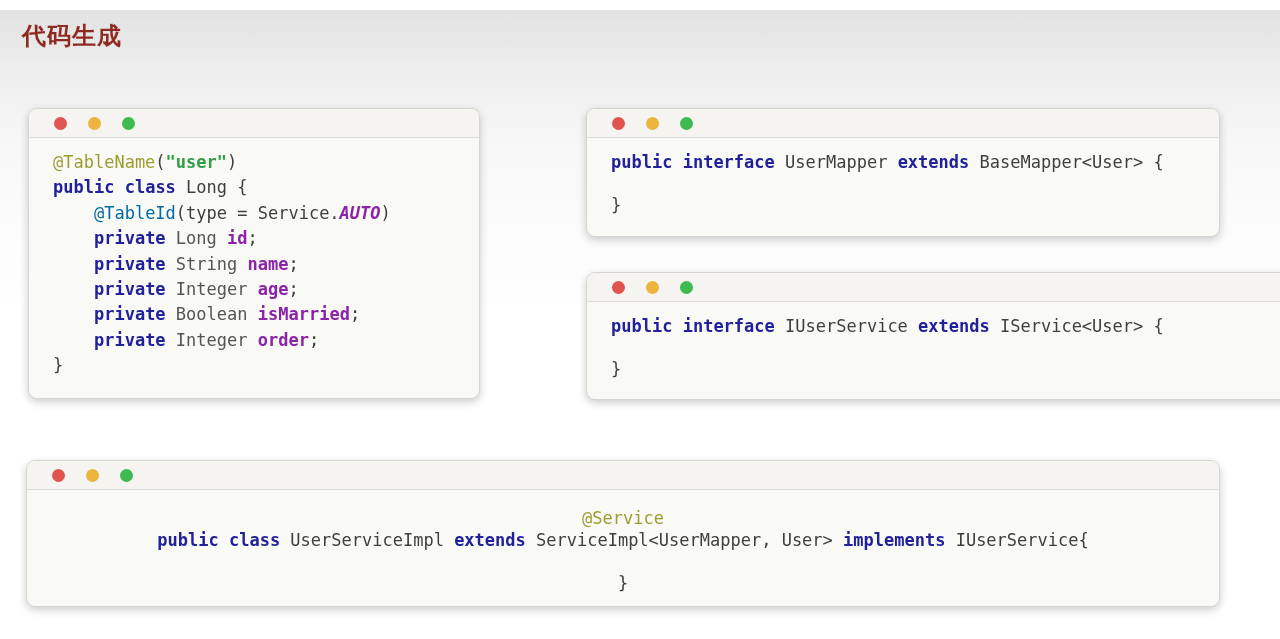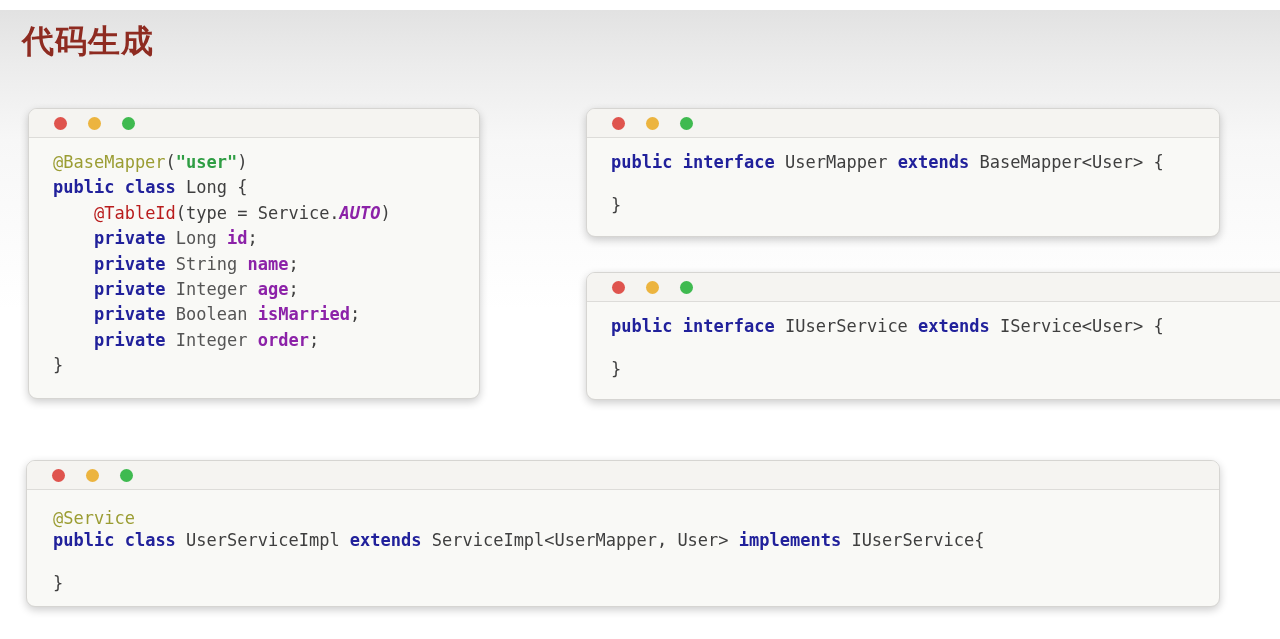--- a/index.html
+++ b/index.html
@@ -6,21 +6,21 @@
   body{
     width:1280px;height:639px;position:relative;overflow:hidden;
     font-family:"Liberation Sans",sans-serif;
     background:linear-gradient(180deg,
       #ffffff 0px,#ffffff 10px,
       #e2e2e2 10px,#ececec 65px,
       #f7f7f7 140px,#ffffff 310px,#ffffff 100%);
   }
   .page-title{
     position:absolute;left:22px;top:20px;
-    font-size:32px;font-weight:bold;letter-spacing:1px;
+    font-size:24px;font-weight:bold;letter-spacing:1px;
   }
   .window{
     position:absolute;box-sizing:border-box;
     background:#f9f9f6;
     border:1px solid #d6d5d2;
     border-radius:9px;
     box-shadow:0 3px 8px rgba(0,0,0,0.20);
     overflow:hidden;
   }
   .window-header{
@@ -29,38 +29,38 @@
   }
   .dot{width:13px;height:13px;border-radius:50%;flex:0 0 auto;}
   .code-body{
     font-family:"DejaVu Sans Mono","Liberation Mono",monospace;
     font-size:17px;color:#3f3f3f;
     padding:12px 24px;
   }
   .code-line{white-space:pre;line-height:25.4px;}
   .compact .code-body{padding:14px 24px;}
   .compact .code-line{line-height:21.5px;}
-  .impl .code-body{padding:18px 26px;}
+  .impl .code-body{padding:18px 26px;text-align:center;}
   .impl .code-line{line-height:21.5px;}
 </style>
 </head>
 <body>
 
 <div class="page-title" style="color: rgb(142, 43, 33);">代码生成</div>
 
 <div class="window" style="left:28px;top:108px;width:452px;height:291px;">
   <div class="window-header">
     <span class="dot" style="background: rgb(223, 84, 78);"></span>
     <span class="dot" style="background: rgb(236, 180, 63);"></span>
     <span class="dot" style="background: rgb(63, 186, 80);"></span>
   </div>
   <div class="code-body">
-      <div class="code-line"><span style="color: rgb(155, 157, 51);">@BaseMapper</span><span style="color: rgb(63, 63, 63);">(</span><span style="color: rgb(47, 158, 68); font-weight: bold;">"user"</span><span style="color: rgb(63, 63, 63);">)</span></div>
+      <div class="code-line"><span style="color: rgb(155, 157, 51);">@TableName</span><span style="color: rgb(63, 63, 63);">(</span><span style="color: rgb(47, 158, 68); font-weight: bold;">"user"</span><span style="color: rgb(63, 63, 63);">)</span></div>
       <div class="code-line"><span style="color: rgb(33, 33, 155); font-weight: bold;">public</span><span style="color: rgb(63, 63, 63);"> </span><span style="color: rgb(33, 33, 155); font-weight: bold;">class</span><span style="color: rgb(63, 63, 63);"> Long {</span></div>
-      <div class="code-line"><span style="color: rgb(63, 63, 63);">    </span><span style="color: #b91c1c;">@TableId</span><span style="color: rgb(63, 63, 63);">(type = Service.</span><span style="color: rgb(140, 34, 168); font-weight: bold; font-style: italic;">AUTO</span><span style="color: rgb(63, 63, 63);">)</span></div>
+      <div class="code-line"><span style="color: rgb(63, 63, 63);">    </span><span style="color: #0369a1;">@TableId</span><span style="color: rgb(63, 63, 63);">(type = Service.</span><span style="color: rgb(140, 34, 168); font-weight: bold; font-style: italic;">AUTO</span><span style="color: rgb(63, 63, 63);">)</span></div>
       <div class="code-line"><span style="color: rgb(63, 63, 63);">    </span><span style="color: rgb(33, 33, 155); font-weight: bold;">private</span><span style="color: rgb(63, 63, 63);"> </span><span style="color: rgb(85, 85, 85);">Long</span><span style="color: rgb(63, 63, 63);"> </span><span style="color: rgb(140, 34, 168); font-weight: bold;">id</span><span style="color: rgb(63, 63, 63);">;</span></div>
       <div class="code-line"><span style="color: rgb(63, 63, 63);">    </span><span style="color: rgb(33, 33, 155); font-weight: bold;">private</span><span style="color: rgb(63, 63, 63);"> </span><span style="color: rgb(85, 85, 85);">String</span><span style="color: rgb(63, 63, 63);"> </span><span style="color: rgb(140, 34, 168); font-weight: bold;">name</span><span style="color: rgb(63, 63, 63);">;</span></div>
       <div class="code-line"><span style="color: rgb(63, 63, 63);">    </span><span style="color: rgb(33, 33, 155); font-weight: bold;">private</span><span style="color: rgb(63, 63, 63);"> </span><span style="color: rgb(85, 85, 85);">Integer</span><span style="color: rgb(63, 63, 63);"> </span><span style="color: rgb(140, 34, 168); font-weight: bold;">age</span><span style="color: rgb(63, 63, 63);">;</span></div>
       <div class="code-line"><span style="color: rgb(63, 63, 63);">    </span><span style="color: rgb(33, 33, 155); font-weight: bold;">private</span><span style="color: rgb(63, 63, 63);"> </span><span style="color: rgb(85, 85, 85);">Boolean</span><span style="color: rgb(63, 63, 63);"> </span><span style="color: rgb(140, 34, 168); font-weight: bold;">isMarried</span><span style="color: rgb(63, 63, 63);">;</span></div>
       <div class="code-line"><span style="color: rgb(63, 63, 63);">    </span><span style="color: rgb(33, 33, 155); font-weight: bold;">private</span><span style="color: rgb(63, 63, 63);"> </span><span style="color: rgb(85, 85, 85);">Integer</span><span style="color: rgb(63, 63, 63);"> </span><span style="color: rgb(140, 34, 168); font-weight: bold;">order</span><span style="color: rgb(63, 63, 63);">;</span></div>
       <div class="code-line"><span style="color: rgb(63, 63, 63);">}</span></div>
     </div>
 </div>
 
 <div class="window compact" style="left:586px;top:108px;width:634px;height:129px;">

